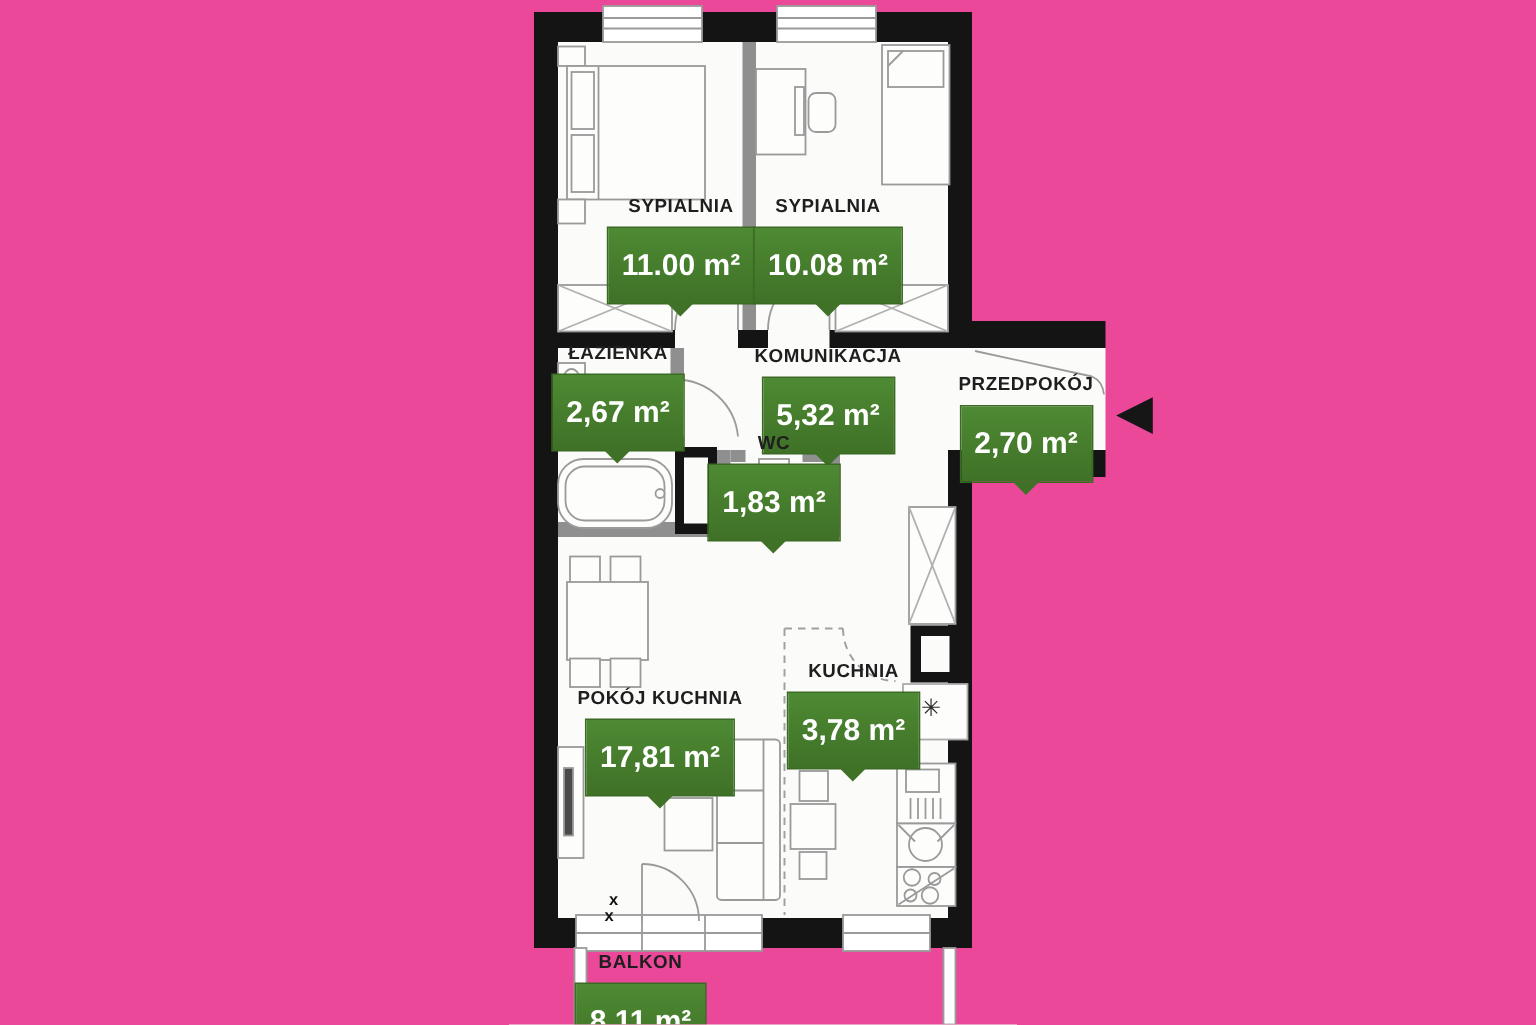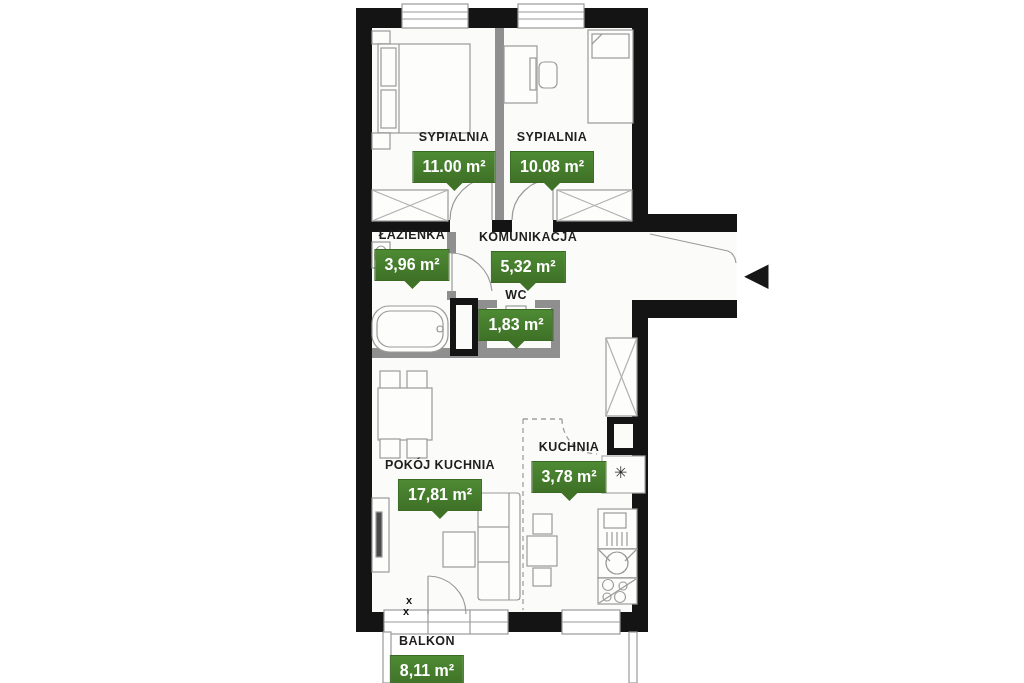--- a/index.html
+++ b/index.html
@@ -1,20 +1,20 @@
 <!DOCTYPE html>
 <html><head>
 <meta charset="utf-8">
 <style>
   html,body{margin:0;padding:0;background:#edecea;font-family:"Liberation Sans","DejaVu Sans",sans-serif;}
-  #stage{position:relative;width:1024px;height:683px;overflow:hidden;background:#ffffff;}
+  #stage{position:relative;width:1024px;height:683px;overflow:hidden;background:#ec4899;}
   #plan-svg{position:absolute;left:0;top:0;}
   .room-tag{position:absolute;transform:translateX(-50%);display:flex;flex-direction:column;align-items:center;z-index:5;}
   .room-label{font-size:12.5px;font-weight:bold;color:#1e1e1e;letter-spacing:.4px;white-space:nowrap;line-height:15px;}
-  .badge{position:relative;margin-top:6px;padding:6px 9px;font-size:16px;font-weight:bold;color:#fff;
+  .badge{position:relative;margin-top:6px;padding:16px 9px;font-size:20px;font-weight:bold;color:#fff;
          background:linear-gradient(#4e8a33,#3f7127);border:1px solid #3a6a24;white-space:nowrap;line-height:18px;}
   .badge::after{content:"";position:absolute;left:50%;bottom:-9px;transform:translateX(-50%);
          width:0;height:0;border-left:9px solid transparent;border-right:9px solid transparent;border-top:9px solid #3f7127;}
   .glyph{position:absolute;color:#161616;line-height:1;z-index:4;}
   #entrance-arrow{font-size:32px;}
   #vent-glyph{font-size:16px;color:#2a2a2a;}
   .door-mark{font-size:11px;font-weight:bold;color:#111;}
 </style>
 </head>
 <body>
@@ -182,29 +182,33 @@
 <div class="room-tag" style="left:454px;top:130px">
   <div class="room-label">SYPIALNIA</div>
   <div class="badge">11.00 m²</div>
 </div>
 <div class="room-tag" style="left:552px;top:130px">
   <div class="room-label">SYPIALNIA</div>
   <div class="badge">10.08 m²</div>
 </div>
 <div class="room-tag" style="left:412px;top:228px">
   <div class="room-label">ŁAZIENKA</div>
-  <div class="badge">3,96 m²</div>
-</div>
-<div class="room-tag" style="left:528px;top:230px">
+  <div class="badge">2,67 m²</div>
+</div>
+<div class="room-tag" style="left:552px;top:230px">
   <div class="room-label">KOMUNIKACJA</div>
   <div class="badge">5,32 m²</div>
 </div>
 <div class="room-tag" style="left:516px;top:288px">
   <div class="room-label">WC</div>
   <div class="badge">1,83 m²</div>
+</div>
+<div class="room-tag" style="left:684px;top:249px">
+  <div class="room-label">PRZEDPOKÓJ</div>
+  <div class="badge">2,70 m²</div>
 </div>
 <div class="room-tag" style="left:440px;top:458px">
   <div class="room-label">POKÓJ KUCHNIA</div>
   <div class="badge">17,81 m²</div>
 </div>
 <div class="room-tag" style="left:569px;top:440px">
   <div class="room-label">KUCHNIA</div>
   <div class="badge">3,78 m²</div>
 </div>
 <div class="room-tag" style="left:427px;top:634px">

